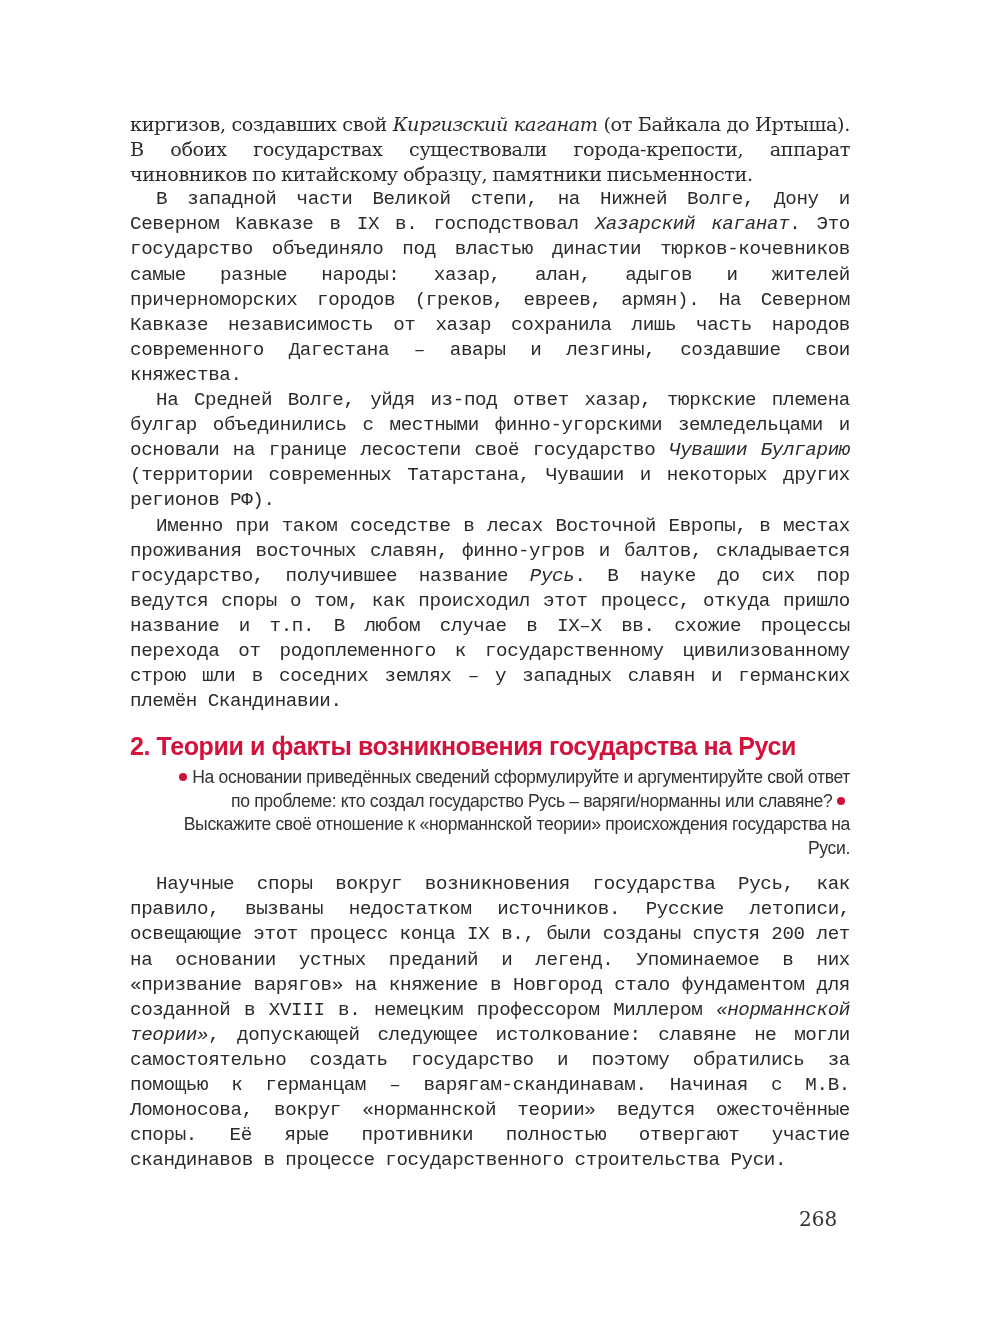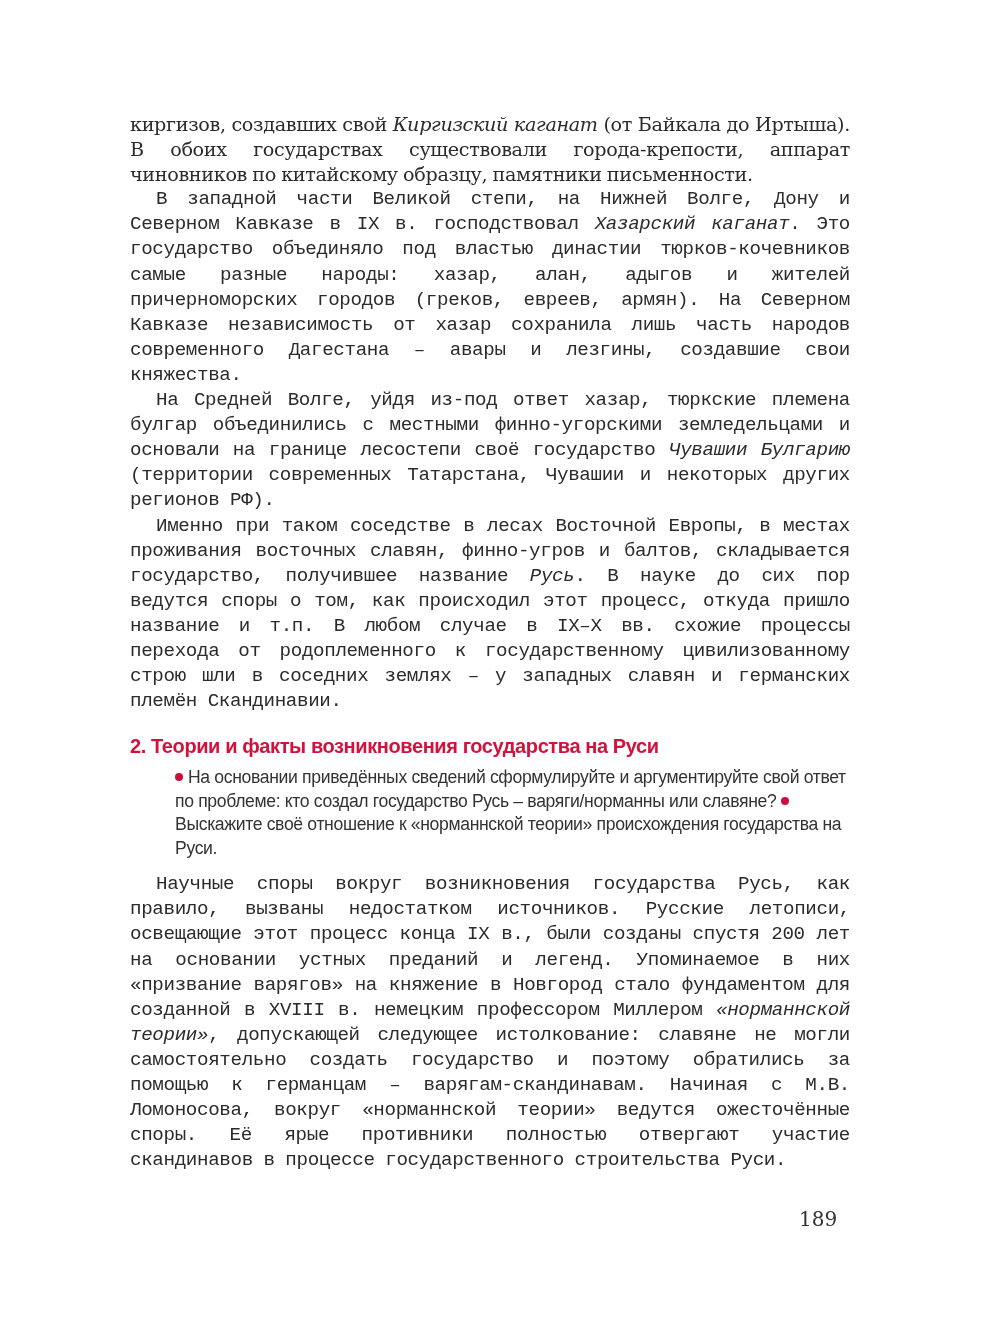--- a/index.html
+++ b/index.html
@@ -31,33 +31,33 @@
       word-spacing: -0.5px;
       color: #2b2b2b;
     }
     .para.indent { text-indent: 26px; font-family: Liberation Mono, monospace; }
     .para em {
       font-style: italic;
     }
     .heading {
       font-family: "Liberation Sans", "DejaVu Sans", sans-serif;
       font-weight: bold;
-      font-size: 20px;
+      font-size: 25px;
       line-height: 24px;
       color: #d3123c;
       margin: 20px 0 8px 0;
       letter-spacing: -0.4px;
     }
     .questions {
       font-family: "Liberation Sans", "DejaVu Sans", sans-serif;
       font-size: 17.6px;
       line-height: 23.5px;
       color: #333333;
       margin: 0 0 12px 45px;
-      text-align: left;
+      text-align: right;
       letter-spacing: -0.35px;
     }
     .bullet {
       display: inline-block;
       width: 8px;
       height: 8px;
       border-radius: 50%;
       background: #c8103a;
       vertical-align: middle;
       margin: 0 5px 3px 0;
@@ -100,13 +100,13 @@
     <span class="bullet"></span><span>На основании приведённых сведений сформулируйте и аргументируйте свой ответ по проблеме: кто создал государство Русь – варяги/норманны или славяне?</span>
     <span class="bullet"></span><span>Выскажите своё отношение к «норманнской теории» происхождения государства на Руси.</span>
   </div>
 
   <p class="para indent">
     <span>Научные споры вокруг возникновения государства Русь, как правило, вызваны недостатком источников. Русские летописи, освещающие этот процесс конца IX в., были созданы спустя 200 лет на основании устных преданий и легенд. Упоминаемое в них «призвание варягов» на княжение в Новгород стало фундаментом для созданной в XVIII в. немецким профессором Миллером </span><em>«норманнской теории»</em><span>, допускающей следующее истолкование: славяне не могли самостоятельно создать государство и поэтому обратились за помощью к германцам – варягам-скандинавам. Начиная с М.В. Ломоносова, вокруг «норманнской теории» ведутся ожесточённые споры. Её ярые противники полностью отвергают участие скандинавов в процессе государственного строительства Руси.</span>
   </p>
 
 </div>
 
-<div class="page-number">189</div>
+<div class="page-number">268</div>
 
 </body></html>

